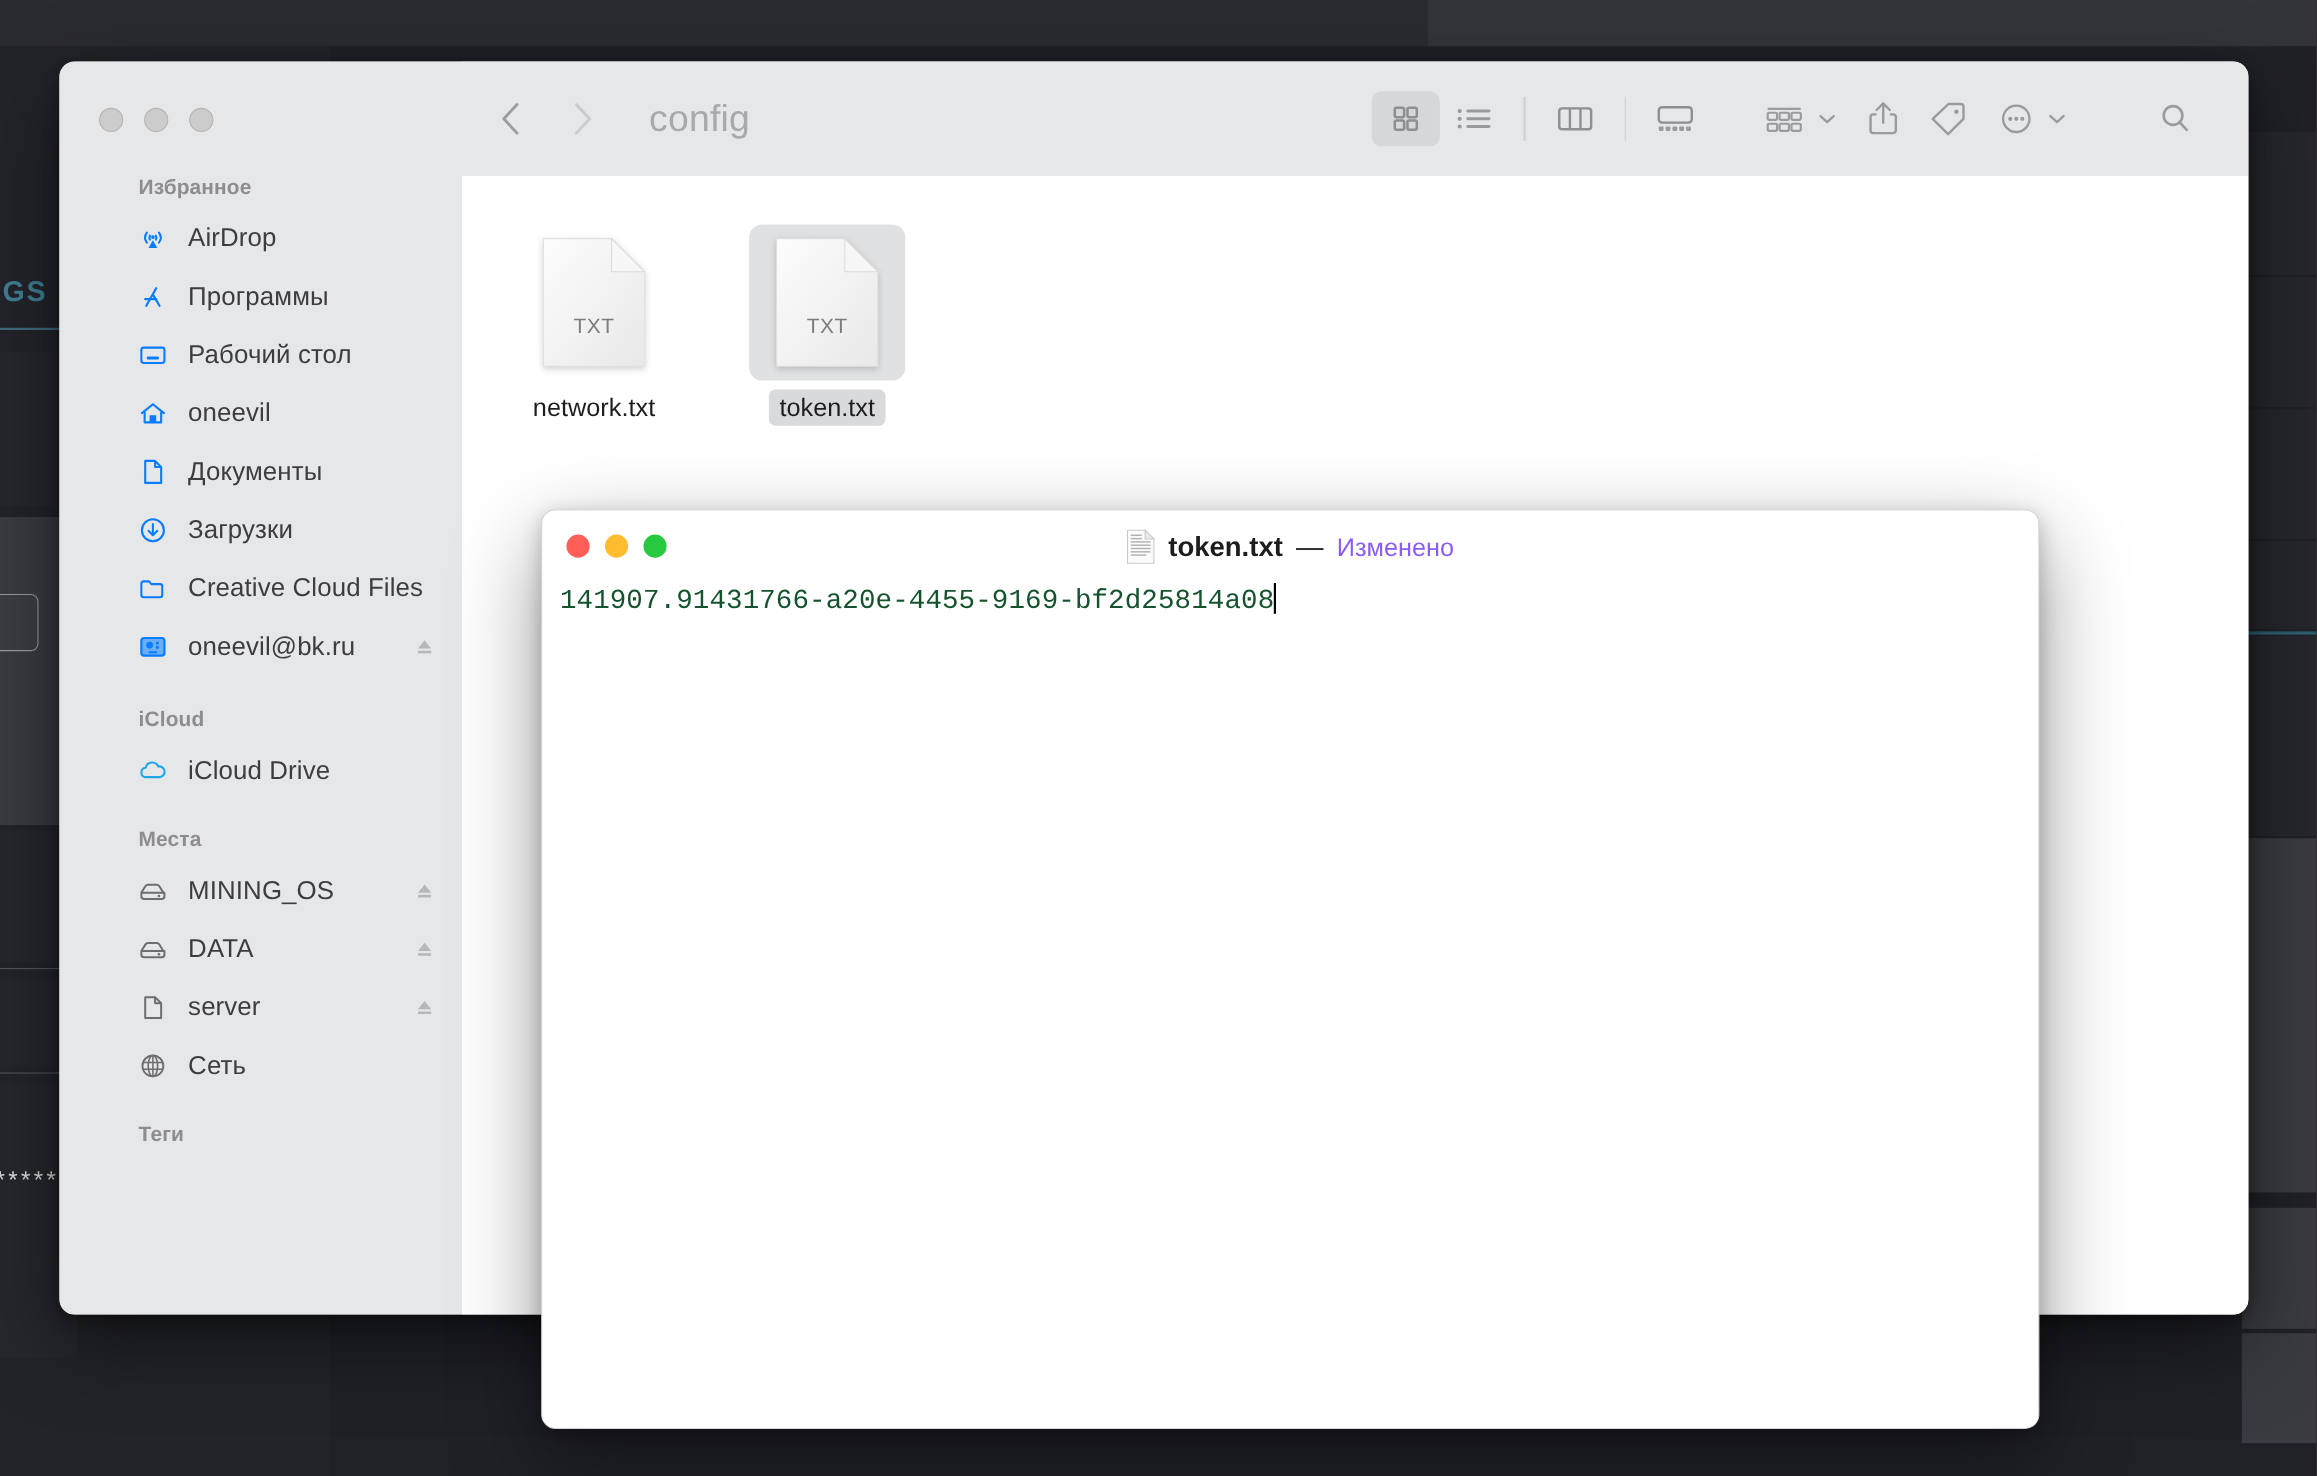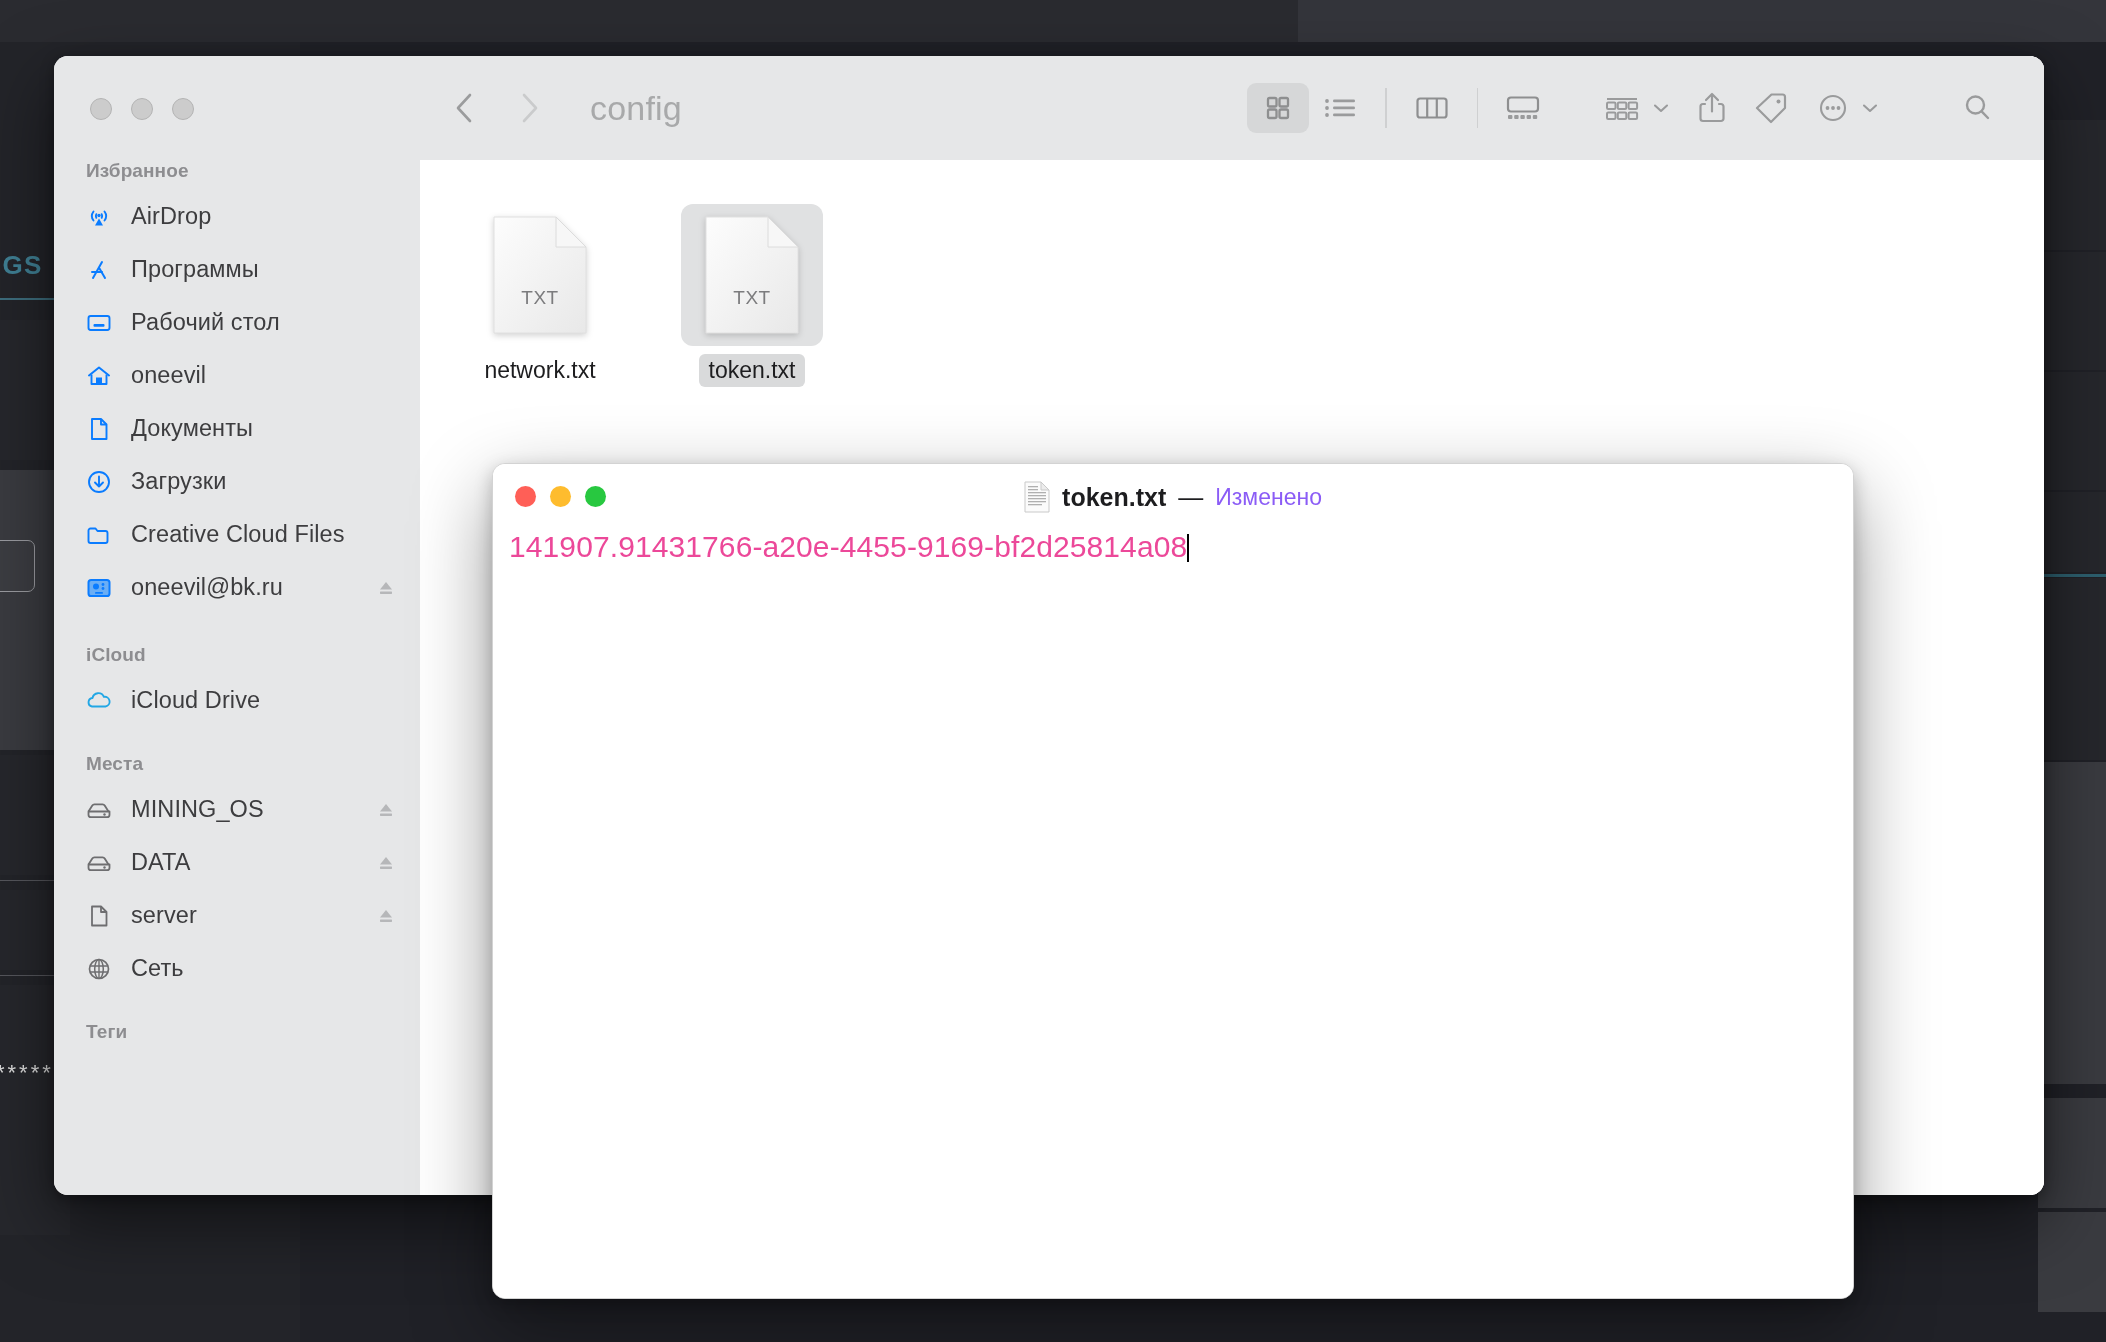--- a/index.html
+++ b/index.html
@@ -98,21 +98,21 @@
 
   .sidebar-scroll { padding-top: 104px; }
 
   .sb-group-title {
     color: #8d8d90;
     font-size: 19px;
     font-weight: 700;
     padding: 0 0 8px 32px;
     letter-spacing: 0.1px;
   }
-  .sb-group { margin-bottom: 26px; }
+  .sb-group { margin-bottom: 26px; margin-left: 40px; }
   .sb-group.first { margin-bottom: 30px; }
 
   .sb-item {
     display: flex; align-items: center;
     height: 53px;
     padding-left: 30px; padding-right: 24px;
     gap: 17px;
     position: relative;
   }
   .sb-icon {
@@ -238,23 +238,23 @@
   }
   .te-dash { font-size: 25px; color: #1d1d1f; }
   .te-modified { font-size: 23px; color: #8b5cf6; }
 
   .te-body {
     position: absolute; left: 0; right: 0; top: 66px; bottom: 0;
     background: #ffffff;
     padding: 0 16px;
   }
   .te-text {
-    font-family: Liberation Sans, sans-serif;
-    font-size: 30px;
-    color: #ec4899;
+    font-family: Liberation Mono, monospace;
+    font-size: 25px;
+    color: #14532d;
     letter-spacing: 0.1px;
     white-space: pre;
     position: relative;
     display: inline-block;
     line-height: 34px;
   }
   .te-caret {
     display: inline-block;
     width: 2px; height: 28px;
     background: #000;

